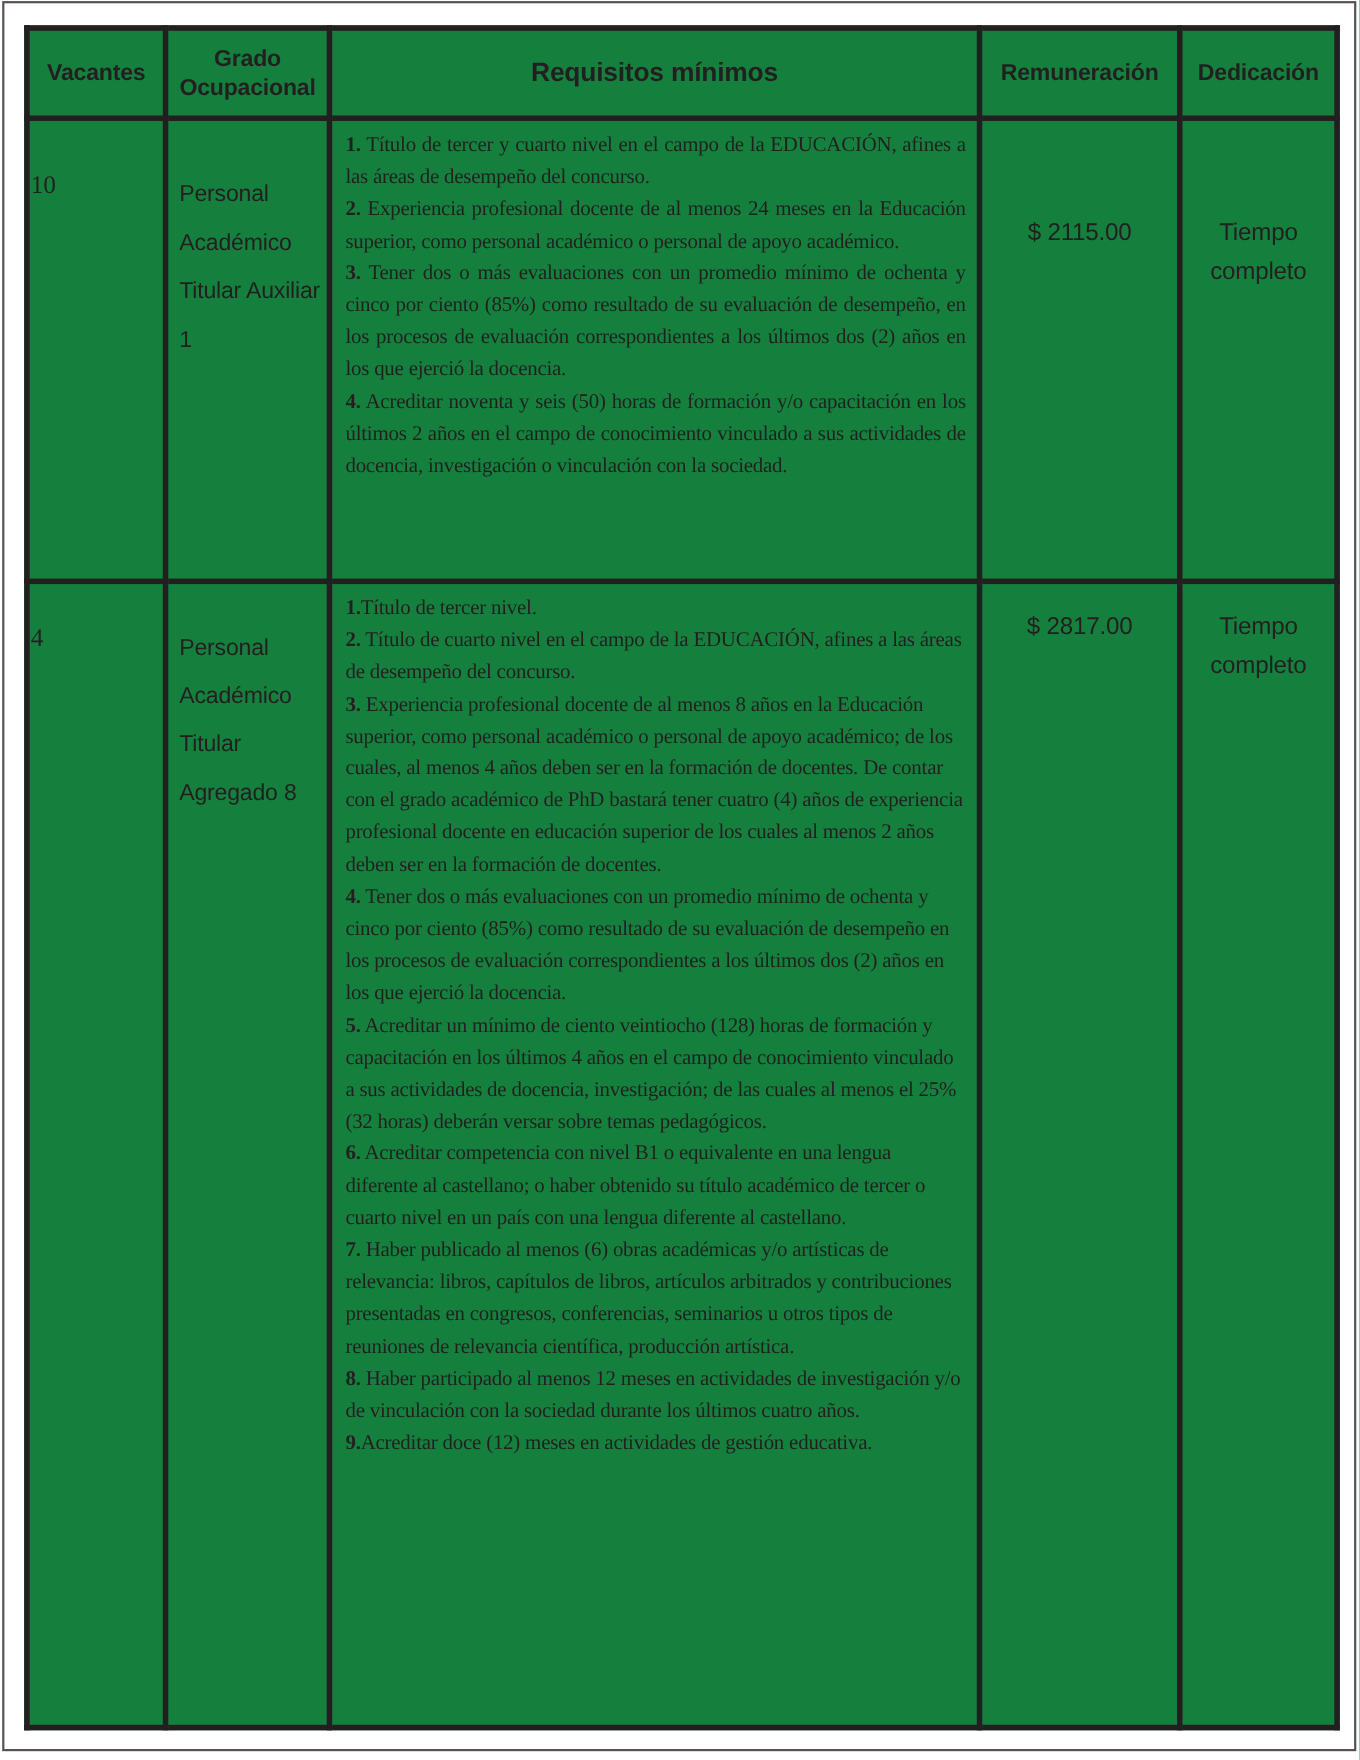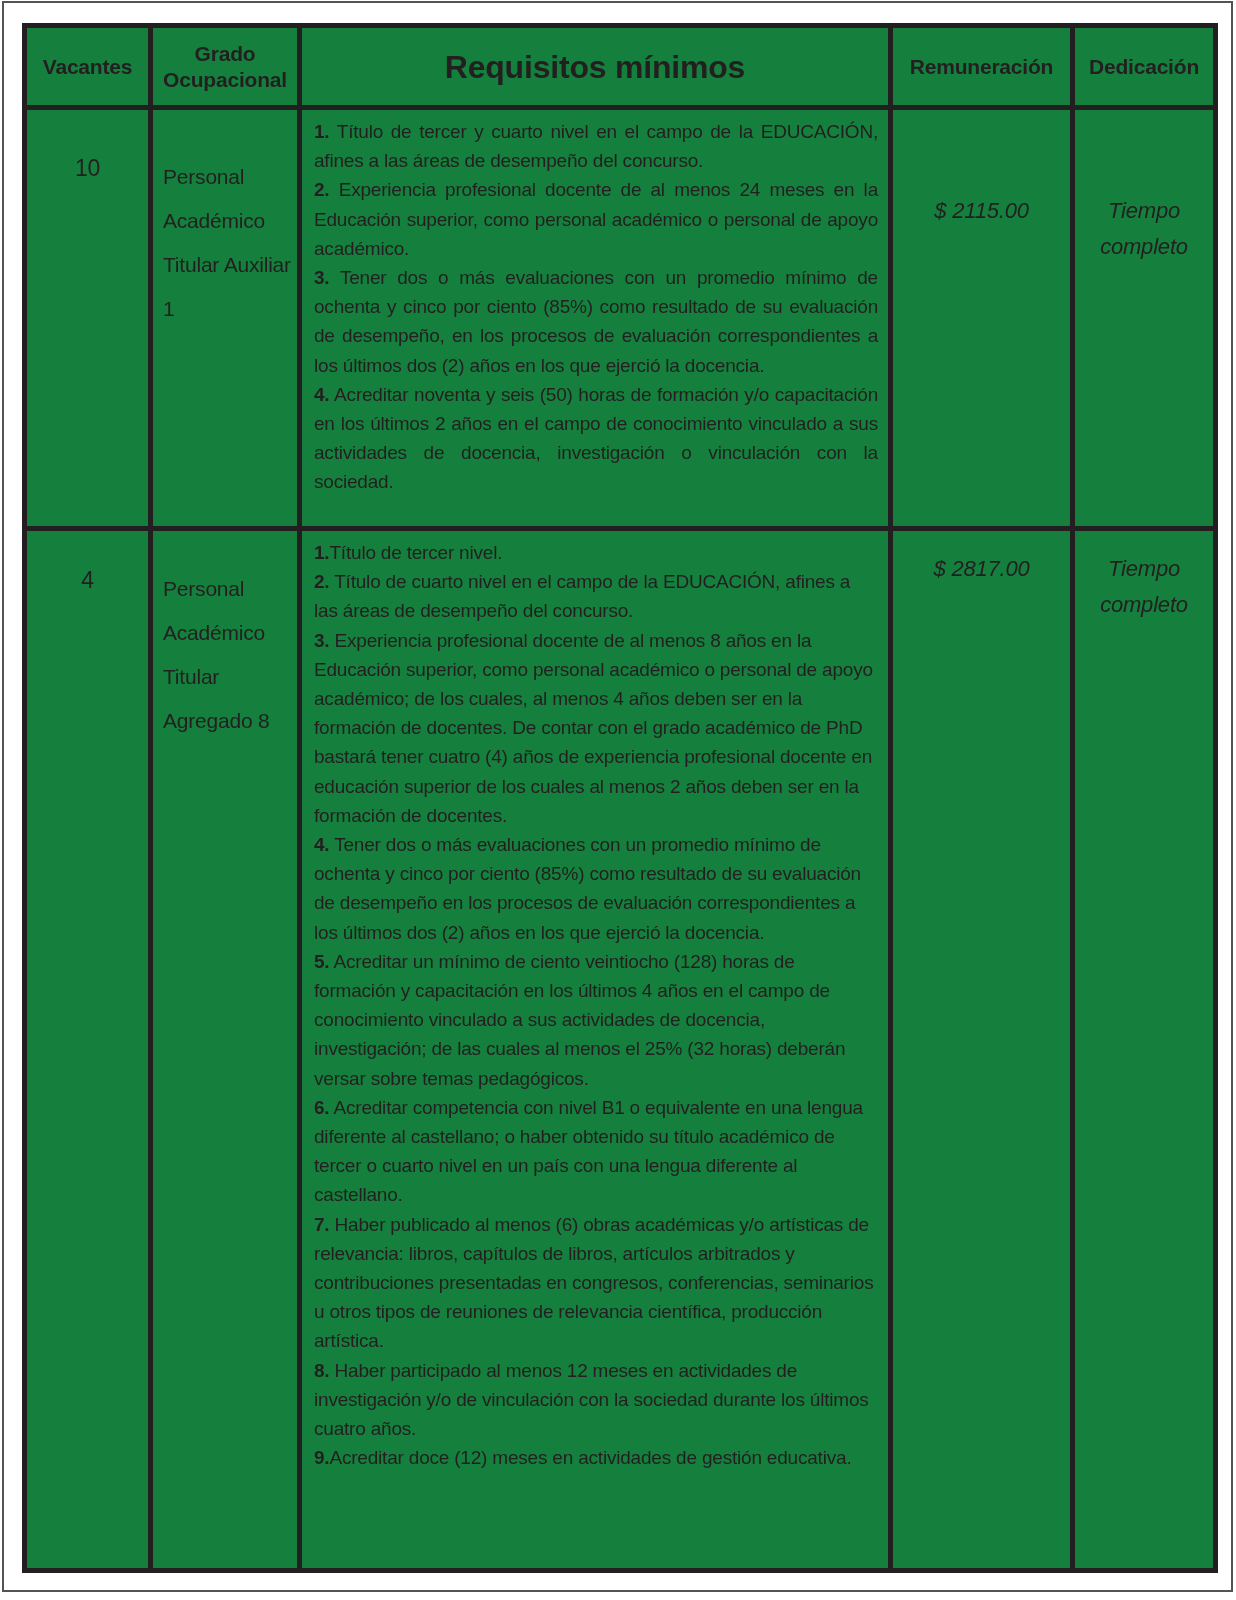--- a/index.html
+++ b/index.html
@@ -24,29 +24,29 @@
     overflow:hidden;
   }
   thead tr{height:82px;}
   tr.r0{height:421px;}
   tr.r1{height:1042px;}
   th{
     vertical-align:middle !important;text-align:center;
     font-weight:700;font-size:21px;line-height:26px;padding:0 2px;
     letter-spacing:-0.2px;
   }
-  th.th-req{font-size:32px;line-height:30px;}
-  td.c-vac{text-align:center;font-size:23px;letter-spacing:-0.2px;}
+  th.th-req{font-size:24px;line-height:30px;}
+  td.c-vac{text-align:left;font-size:23px;letter-spacing:-0.2px;font-family:Liberation Serif, serif;}
   td.c-gra{font-size:21px;line-height:44px;padding-left:10px;padding-right:6px;letter-spacing:-0.2px;}
   td.c-req{
     font-size:19px;line-height:29.2px;letter-spacing:-0.2px;
-    padding:7px 10px 8px 12px;text-align:left;
+    padding:7px 10px 8px 12px;text-align:left;font-family:Liberation Serif, serif;
   }
   tr.r0 td.c-req{text-align:justify;}
-  td.c-rem,td.c-ded{text-align:center;font-size:22px;line-height:36px;letter-spacing:-0.2px;padding-left:4px;padding-right:4px;font-style:italic;}
+  td.c-rem,td.c-ded{text-align:center;font-size:22px;line-height:36px;letter-spacing:-0.2px;padding-left:4px;padding-right:4px;}
   tr.r0 td.c-vac,tr.r0 td.c-gra{padding-top:45px;}
   tr.r0 td.c-rem,tr.r0 td.c-ded{padding-top:83px;}
   tr.r1 td.c-vac,tr.r1 td.c-gra{padding-top:36px;}
   tr.r1 td.c-rem,tr.r1 td.c-ded{padding-top:20px;}
   .req-item b{font-weight:700;}
 </style>
 </head>
 <body>
 
 <div class="page-frame"></div>

